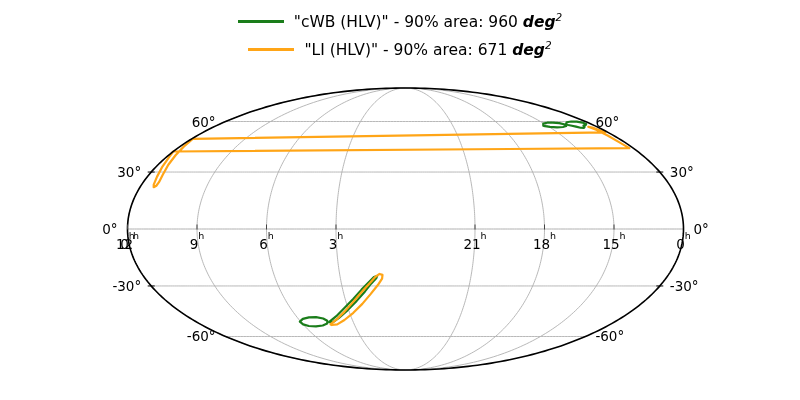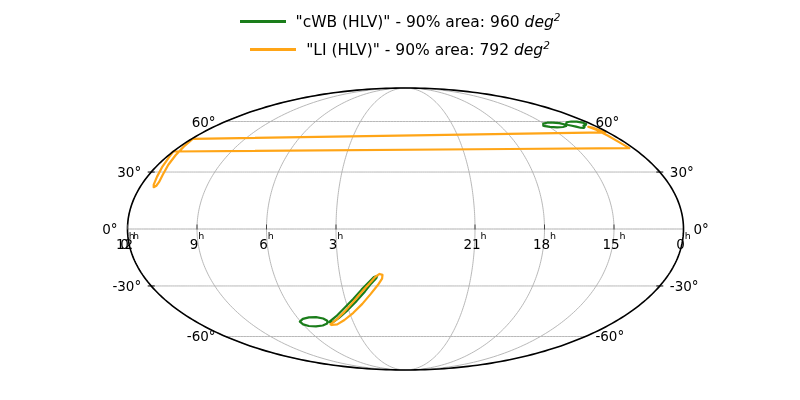--- a/index.html
+++ b/index.html
@@ -4,42 +4,42 @@
 <style>
   html,body{margin:0;padding:0;background:#ffffff;}
   body{width:800px;height:400px;overflow:hidden;
        font-family:"DejaVu Sans","Liberation Sans",sans-serif;}
   #figure{position:relative;width:800px;height:400px;background:#fff;}
   #legend{position:absolute;left:0;top:8px;width:800px;
           display:flex;flex-direction:column;align-items:center;gap:2px;}
   .legend-row{display:flex;align-items:center;gap:10px;height:26px;}
   .legend-swatch{width:46px;height:0;border-top-width:3px;border-top-style:solid;display:block;}
   .legend-text{font-size:15.5px;color:#000;white-space:nowrap;line-height:1;}
-  .legend-text .it{font-style:italic;}
+  .legend-text .it{font-style:italic;font-weight:bold;}
   .legend-text sup{font-size:10.5px;vertical-align:super;font-style:italic;}
   #sky{position:absolute;left:0;top:0;}
   .tick-label{font-size:13.5px;fill:#000;}
   .tick-label tspan.sup{font-size:9.5px;baseline-shift:super;}
 </style>
 </head>
 <body>
 
 <div id="figure">
 
   <div id="legend">
     <div class="legend-row">
       <span class="legend-swatch" style="border-top-color: rgb(26, 125, 26);"></span>
       <span class="legend-text">
         <span>"cWB (HLV)"</span><span> - </span><span>90% area:</span>&nbsp;<span>960</span>&nbsp;<span class="it">deg</span><sup>2</sup>
       </span>
     </div>
     <div class="legend-row">
       <span class="legend-swatch" style="border-top-color: rgb(255, 165, 23);"></span>
       <span class="legend-text">
-        <span>"LI (HLV)"</span><span> - </span><span>90% area:</span>&nbsp;<span>792</span>&nbsp;<span class="it">deg</span><sup>2</sup>
+        <span>"LI (HLV)"</span><span> - </span><span>90% area:</span>&nbsp;<span>671</span>&nbsp;<span class="it">deg</span><sup>2</sup>
       </span>
     </div>
   </div>
 
   <svg id="sky" width="800" height="400" viewBox="0 0 800 400">
     <g id="graticule-group">
         <path d="M225.60,121.50 L227.10,121.50 L228.60,121.50 L230.10,121.50 L231.60,121.50 L233.10,121.50 L234.59,121.50 L236.09,121.50 L237.59,121.50 L239.09,121.50 L240.59,121.50 L242.09,121.50 L243.59,121.50 L245.09,121.50 L246.59,121.50 L248.09,121.50 L249.59,121.50 L251.09,121.50 L252.58,121.50 L254.08,121.50 L255.58,121.50 L257.08,121.50 L258.58,121.50 L260.08,121.50 L261.58,121.50 L263.08,121.50 L264.58,121.50 L266.08,121.50 L267.58,121.50 L269.08,121.50 L270.57,121.50 L272.07,121.50 L273.57,121.50 L275.07,121.50 L276.57,121.50 L278.07,121.50 L279.57,121.50 L281.07,121.50 L282.57,121.50 L284.07,121.50 L285.57,121.50 L287.07,121.50 L288.56,121.50 L290.06,121.50 L291.56,121.50 L293.06,121.50 L294.56,121.50 L296.06,121.50 L297.56,121.50 L299.06,121.50 L300.56,121.50 L302.06,121.50 L303.56,121.50 L305.06,121.50 L306.55,121.50 L308.05,121.50 L309.55,121.50 L311.05,121.50 L312.55,121.50 L314.05,121.50 L315.55,121.50 L317.05,121.50 L318.55,121.50 L320.05,121.50 L321.55,121.50 L323.05,121.50 L324.54,121.50 L326.04,121.50 L327.54,121.50 L329.04,121.50 L330.54,121.50 L332.04,121.50 L333.54,121.50 L335.04,121.50 L336.54,121.50 L338.04,121.50 L339.54,121.50 L341.04,121.50 L342.53,121.50 L344.03,121.50 L345.53,121.50 L347.03,121.50 L348.53,121.50 L350.03,121.50 L351.53,121.50 L353.03,121.50 L354.53,121.50 L356.03,121.50 L357.53,121.50 L359.03,121.50 L360.52,121.50 L362.02,121.50 L363.52,121.50 L365.02,121.50 L366.52,121.50 L368.02,121.50 L369.52,121.50 L371.02,121.50 L372.52,121.50 L374.02,121.50 L375.52,121.50 L377.02,121.50 L378.51,121.50 L380.01,121.50 L381.51,121.50 L383.01,121.50 L384.51,121.50 L386.01,121.50 L387.51,121.50 L389.01,121.50 L390.51,121.50 L392.01,121.50 L393.51,121.50 L395.01,121.50 L396.50,121.50 L398.00,121.50 L399.50,121.50 L401.00,121.50 L402.50,121.50 L404.00,121.50 L405.50,121.50 L407.00,121.50 L408.50,121.50 L410.00,121.50 L411.50,121.50 L413.00,121.50 L414.50,121.50 L415.99,121.50 L417.49,121.50 L418.99,121.50 L420.49,121.50 L421.99,121.50 L423.49,121.50 L424.99,121.50 L426.49,121.50 L427.99,121.50 L429.49,121.50 L430.99,121.50 L432.49,121.50 L433.98,121.50 L435.48,121.50 L436.98,121.50 L438.48,121.50 L439.98,121.50 L441.48,121.50 L442.98,121.50 L444.48,121.50 L445.98,121.50 L447.48,121.50 L448.98,121.50 L450.48,121.50 L451.97,121.50 L453.47,121.50 L454.97,121.50 L456.47,121.50 L457.97,121.50 L459.47,121.50 L460.97,121.50 L462.47,121.50 L463.97,121.50 L465.47,121.50 L466.97,121.50 L468.47,121.50 L469.96,121.50 L471.46,121.50 L472.96,121.50 L474.46,121.50 L475.96,121.50 L477.46,121.50 L478.96,121.50 L480.46,121.50 L481.96,121.50 L483.46,121.50 L484.96,121.50 L486.46,121.50 L487.95,121.50 L489.45,121.50 L490.95,121.50 L492.45,121.50 L493.95,121.50 L495.45,121.50 L496.95,121.50 L498.45,121.50 L499.95,121.50 L501.45,121.50 L502.95,121.50 L504.45,121.50 L505.94,121.50 L507.44,121.50 L508.94,121.50 L510.44,121.50 L511.94,121.50 L513.44,121.50 L514.94,121.50 L516.44,121.50 L517.94,121.50 L519.44,121.50 L520.94,121.50 L522.44,121.50 L523.93,121.50 L525.43,121.50 L526.93,121.50 L528.43,121.50 L529.93,121.50 L531.43,121.50 L532.93,121.50 L534.43,121.50 L535.93,121.50 L537.43,121.50 L538.93,121.50 L540.43,121.50 L541.92,121.50 L543.42,121.50 L544.92,121.50 L546.42,121.50 L547.92,121.50 L549.42,121.50 L550.92,121.50 L552.42,121.50 L553.92,121.50 L555.42,121.50 L556.92,121.50 L558.42,121.50 L559.91,121.50 L561.41,121.50 L562.91,121.50 L564.41,121.50 L565.91,121.50 L567.41,121.50 L568.91,121.50 L570.41,121.50 L571.91,121.50 L573.41,121.50 L574.91,121.50 L576.41,121.50 L577.90,121.50 L579.40,121.50 L580.90,121.50 L582.40,121.50 L583.90,121.50 L585.40,121.50" fill="none" stroke="#b0b0b0" stroke-width="0.9"></path>
         <path d="M151.19,172.04 L153.31,172.04 L155.43,172.04 L157.55,172.04 L159.67,172.04 L161.79,172.04 L163.91,172.04 L166.03,172.04 L168.15,172.04 L170.27,172.04 L172.39,172.04 L174.51,172.04 L176.62,172.04 L178.74,172.04 L180.86,172.04 L182.98,172.04 L185.10,172.04 L187.22,172.04 L189.34,172.04 L191.46,172.04 L193.58,172.04 L195.70,172.04 L197.82,172.04 L199.94,172.04 L202.05,172.04 L204.17,172.04 L206.29,172.04 L208.41,172.04 L210.53,172.04 L212.65,172.04 L214.77,172.04 L216.89,172.04 L219.01,172.04 L221.13,172.04 L223.25,172.04 L225.37,172.04 L227.49,172.04 L229.60,172.04 L231.72,172.04 L233.84,172.04 L235.96,172.04 L238.08,172.04 L240.20,172.04 L242.32,172.04 L244.44,172.04 L246.56,172.04 L248.68,172.04 L250.80,172.04 L252.92,172.04 L255.04,172.04 L257.15,172.04 L259.27,172.04 L261.39,172.04 L263.51,172.04 L265.63,172.04 L267.75,172.04 L269.87,172.04 L271.99,172.04 L274.11,172.04 L276.23,172.04 L278.35,172.04 L280.47,172.04 L282.59,172.04 L284.70,172.04 L286.82,172.04 L288.94,172.04 L291.06,172.04 L293.18,172.04 L295.30,172.04 L297.42,172.04 L299.54,172.04 L301.66,172.04 L303.78,172.04 L305.90,172.04 L308.02,172.04 L310.14,172.04 L312.25,172.04 L314.37,172.04 L316.49,172.04 L318.61,172.04 L320.73,172.04 L322.85,172.04 L324.97,172.04 L327.09,172.04 L329.21,172.04 L331.33,172.04 L333.45,172.04 L335.57,172.04 L337.68,172.04 L339.80,172.04 L341.92,172.04 L344.04,172.04 L346.16,172.04 L348.28,172.04 L350.40,172.04 L352.52,172.04 L354.64,172.04 L356.76,172.04 L358.88,172.04 L361.00,172.04 L363.12,172.04 L365.23,172.04 L367.35,172.04 L369.47,172.04 L371.59,172.04 L373.71,172.04 L375.83,172.04 L377.95,172.04 L380.07,172.04 L382.19,172.04 L384.31,172.04 L386.43,172.04 L388.55,172.04 L390.67,172.04 L392.78,172.04 L394.90,172.04 L397.02,172.04 L399.14,172.04 L401.26,172.04 L403.38,172.04 L405.50,172.04 L407.62,172.04 L409.74,172.04 L411.86,172.04 L413.98,172.04 L416.10,172.04 L418.22,172.04 L420.33,172.04 L422.45,172.04 L424.57,172.04 L426.69,172.04 L428.81,172.04 L430.93,172.04 L433.05,172.04 L435.17,172.04 L437.29,172.04 L439.41,172.04 L441.53,172.04 L443.65,172.04 L445.77,172.04 L447.88,172.04 L450.00,172.04 L452.12,172.04 L454.24,172.04 L456.36,172.04 L458.48,172.04 L460.60,172.04 L462.72,172.04 L464.84,172.04 L466.96,172.04 L469.08,172.04 L471.20,172.04 L473.32,172.04 L475.43,172.04 L477.55,172.04 L479.67,172.04 L481.79,172.04 L483.91,172.04 L486.03,172.04 L488.15,172.04 L490.27,172.04 L492.39,172.04 L494.51,172.04 L496.63,172.04 L498.75,172.04 L500.86,172.04 L502.98,172.04 L505.10,172.04 L507.22,172.04 L509.34,172.04 L511.46,172.04 L513.58,172.04 L515.70,172.04 L517.82,172.04 L519.94,172.04 L522.06,172.04 L524.18,172.04 L526.30,172.04 L528.41,172.04 L530.53,172.04 L532.65,172.04 L534.77,172.04 L536.89,172.04 L539.01,172.04 L541.13,172.04 L543.25,172.04 L545.37,172.04 L547.49,172.04 L549.61,172.04 L551.73,172.04 L553.85,172.04 L555.96,172.04 L558.08,172.04 L560.20,172.04 L562.32,172.04 L564.44,172.04 L566.56,172.04 L568.68,172.04 L570.80,172.04 L572.92,172.04 L575.04,172.04 L577.16,172.04 L579.28,172.04 L581.40,172.04 L583.51,172.04 L585.63,172.04 L587.75,172.04 L589.87,172.04 L591.99,172.04 L594.11,172.04 L596.23,172.04 L598.35,172.04 L600.47,172.04 L602.59,172.04 L604.71,172.04 L606.83,172.04 L608.95,172.04 L611.06,172.04 L613.18,172.04 L615.30,172.04 L617.42,172.04 L619.54,172.04 L621.66,172.04 L623.78,172.04 L625.90,172.04 L628.02,172.04 L630.14,172.04 L632.26,172.04 L634.38,172.04 L636.49,172.04 L638.61,172.04 L640.73,172.04 L642.85,172.04 L644.97,172.04 L647.09,172.04 L649.21,172.04 L651.33,172.04 L653.45,172.04 L655.57,172.04 L657.69,172.04 L659.81,172.04" fill="none" stroke="#b0b0b0" stroke-width="0.9"></path>
         <path d="M127.50,229.00 L129.82,229.00 L132.13,229.00 L134.45,229.00 L136.77,229.00 L139.08,229.00 L141.40,229.00 L143.72,229.00 L146.03,229.00 L148.35,229.00 L150.67,229.00 L152.98,229.00 L155.30,229.00 L157.62,229.00 L159.93,229.00 L162.25,229.00 L164.57,229.00 L166.88,229.00 L169.20,229.00 L171.52,229.00 L173.83,229.00 L176.15,229.00 L178.47,229.00 L180.78,229.00 L183.10,229.00 L185.42,229.00 L187.73,229.00 L190.05,229.00 L192.37,229.00 L194.68,229.00 L197.00,229.00 L199.32,229.00 L201.63,229.00 L203.95,229.00 L206.27,229.00 L208.58,229.00 L210.90,229.00 L213.22,229.00 L215.53,229.00 L217.85,229.00 L220.17,229.00 L222.48,229.00 L224.80,229.00 L227.12,229.00 L229.43,229.00 L231.75,229.00 L234.07,229.00 L236.38,229.00 L238.70,229.00 L241.02,229.00 L243.33,229.00 L245.65,229.00 L247.97,229.00 L250.28,229.00 L252.60,229.00 L254.92,229.00 L257.23,229.00 L259.55,229.00 L261.87,229.00 L264.18,229.00 L266.50,229.00 L268.82,229.00 L271.13,229.00 L273.45,229.00 L275.77,229.00 L278.08,229.00 L280.40,229.00 L282.72,229.00 L285.03,229.00 L287.35,229.00 L289.67,229.00 L291.98,229.00 L294.30,229.00 L296.62,229.00 L298.93,229.00 L301.25,229.00 L303.57,229.00 L305.88,229.00 L308.20,229.00 L310.52,229.00 L312.83,229.00 L315.15,229.00 L317.47,229.00 L319.78,229.00 L322.10,229.00 L324.42,229.00 L326.73,229.00 L329.05,229.00 L331.37,229.00 L333.68,229.00 L336.00,229.00 L338.32,229.00 L340.63,229.00 L342.95,229.00 L345.27,229.00 L347.58,229.00 L349.90,229.00 L352.22,229.00 L354.53,229.00 L356.85,229.00 L359.17,229.00 L361.48,229.00 L363.80,229.00 L366.12,229.00 L368.43,229.00 L370.75,229.00 L373.07,229.00 L375.38,229.00 L377.70,229.00 L380.02,229.00 L382.33,229.00 L384.65,229.00 L386.97,229.00 L389.28,229.00 L391.60,229.00 L393.92,229.00 L396.23,229.00 L398.55,229.00 L400.87,229.00 L403.18,229.00 L405.50,229.00 L407.82,229.00 L410.13,229.00 L412.45,229.00 L414.77,229.00 L417.08,229.00 L419.40,229.00 L421.72,229.00 L424.03,229.00 L426.35,229.00 L428.67,229.00 L430.98,229.00 L433.30,229.00 L435.62,229.00 L437.93,229.00 L440.25,229.00 L442.57,229.00 L444.88,229.00 L447.20,229.00 L449.52,229.00 L451.83,229.00 L454.15,229.00 L456.47,229.00 L458.78,229.00 L461.10,229.00 L463.42,229.00 L465.73,229.00 L468.05,229.00 L470.37,229.00 L472.68,229.00 L475.00,229.00 L477.32,229.00 L479.63,229.00 L481.95,229.00 L484.27,229.00 L486.58,229.00 L488.90,229.00 L491.22,229.00 L493.53,229.00 L495.85,229.00 L498.17,229.00 L500.48,229.00 L502.80,229.00 L505.12,229.00 L507.43,229.00 L509.75,229.00 L512.07,229.00 L514.38,229.00 L516.70,229.00 L519.02,229.00 L521.33,229.00 L523.65,229.00 L525.97,229.00 L528.28,229.00 L530.60,229.00 L532.92,229.00 L535.23,229.00 L537.55,229.00 L539.87,229.00 L542.18,229.00 L544.50,229.00 L546.82,229.00 L549.13,229.00 L551.45,229.00 L553.77,229.00 L556.08,229.00 L558.40,229.00 L560.72,229.00 L563.03,229.00 L565.35,229.00 L567.67,229.00 L569.98,229.00 L572.30,229.00 L574.62,229.00 L576.93,229.00 L579.25,229.00 L581.57,229.00 L583.88,229.00 L586.20,229.00 L588.52,229.00 L590.83,229.00 L593.15,229.00 L595.47,229.00 L597.78,229.00 L600.10,229.00 L602.42,229.00 L604.73,229.00 L607.05,229.00 L609.37,229.00 L611.68,229.00 L614.00,229.00 L616.32,229.00 L618.63,229.00 L620.95,229.00 L623.27,229.00 L625.58,229.00 L627.90,229.00 L630.22,229.00 L632.53,229.00 L634.85,229.00 L637.17,229.00 L639.48,229.00 L641.80,229.00 L644.12,229.00 L646.43,229.00 L648.75,229.00 L651.07,229.00 L653.38,229.00 L655.70,229.00 L658.02,229.00 L660.33,229.00 L662.65,229.00 L664.97,229.00 L667.28,229.00 L669.60,229.00 L671.92,229.00 L674.23,229.00 L676.55,229.00 L678.87,229.00 L681.18,229.00 L683.50,229.00" fill="none" stroke="#b0b0b0" stroke-width="1"></path>
         <path d="M151.19,285.96 L153.31,285.96 L155.43,285.96 L157.55,285.96 L159.67,285.96 L161.79,285.96 L163.91,285.96 L166.03,285.96 L168.15,285.96 L170.27,285.96 L172.39,285.96 L174.51,285.96 L176.62,285.96 L178.74,285.96 L180.86,285.96 L182.98,285.96 L185.10,285.96 L187.22,285.96 L189.34,285.96 L191.46,285.96 L193.58,285.96 L195.70,285.96 L197.82,285.96 L199.94,285.96 L202.05,285.96 L204.17,285.96 L206.29,285.96 L208.41,285.96 L210.53,285.96 L212.65,285.96 L214.77,285.96 L216.89,285.96 L219.01,285.96 L221.13,285.96 L223.25,285.96 L225.37,285.96 L227.49,285.96 L229.60,285.96 L231.72,285.96 L233.84,285.96 L235.96,285.96 L238.08,285.96 L240.20,285.96 L242.32,285.96 L244.44,285.96 L246.56,285.96 L248.68,285.96 L250.80,285.96 L252.92,285.96 L255.04,285.96 L257.15,285.96 L259.27,285.96 L261.39,285.96 L263.51,285.96 L265.63,285.96 L267.75,285.96 L269.87,285.96 L271.99,285.96 L274.11,285.96 L276.23,285.96 L278.35,285.96 L280.47,285.96 L282.59,285.96 L284.70,285.96 L286.82,285.96 L288.94,285.96 L291.06,285.96 L293.18,285.96 L295.30,285.96 L297.42,285.96 L299.54,285.96 L301.66,285.96 L303.78,285.96 L305.90,285.96 L308.02,285.96 L310.14,285.96 L312.25,285.96 L314.37,285.96 L316.49,285.96 L318.61,285.96 L320.73,285.96 L322.85,285.96 L324.97,285.96 L327.09,285.96 L329.21,285.96 L331.33,285.96 L333.45,285.96 L335.57,285.96 L337.68,285.96 L339.80,285.96 L341.92,285.96 L344.04,285.96 L346.16,285.96 L348.28,285.96 L350.40,285.96 L352.52,285.96 L354.64,285.96 L356.76,285.96 L358.88,285.96 L361.00,285.96 L363.12,285.96 L365.23,285.96 L367.35,285.96 L369.47,285.96 L371.59,285.96 L373.71,285.96 L375.83,285.96 L377.95,285.96 L380.07,285.96 L382.19,285.96 L384.31,285.96 L386.43,285.96 L388.55,285.96 L390.67,285.96 L392.78,285.96 L394.90,285.96 L397.02,285.96 L399.14,285.96 L401.26,285.96 L403.38,285.96 L405.50,285.96 L407.62,285.96 L409.74,285.96 L411.86,285.96 L413.98,285.96 L416.10,285.96 L418.22,285.96 L420.33,285.96 L422.45,285.96 L424.57,285.96 L426.69,285.96 L428.81,285.96 L430.93,285.96 L433.05,285.96 L435.17,285.96 L437.29,285.96 L439.41,285.96 L441.53,285.96 L443.65,285.96 L445.77,285.96 L447.88,285.96 L450.00,285.96 L452.12,285.96 L454.24,285.96 L456.36,285.96 L458.48,285.96 L460.60,285.96 L462.72,285.96 L464.84,285.96 L466.96,285.96 L469.08,285.96 L471.20,285.96 L473.32,285.96 L475.43,285.96 L477.55,285.96 L479.67,285.96 L481.79,285.96 L483.91,285.96 L486.03,285.96 L488.15,285.96 L490.27,285.96 L492.39,285.96 L494.51,285.96 L496.63,285.96 L498.75,285.96 L500.86,285.96 L502.98,285.96 L505.10,285.96 L507.22,285.96 L509.34,285.96 L511.46,285.96 L513.58,285.96 L515.70,285.96 L517.82,285.96 L519.94,285.96 L522.06,285.96 L524.18,285.96 L526.30,285.96 L528.41,285.96 L530.53,285.96 L532.65,285.96 L534.77,285.96 L536.89,285.96 L539.01,285.96 L541.13,285.96 L543.25,285.96 L545.37,285.96 L547.49,285.96 L549.61,285.96 L551.73,285.96 L553.85,285.96 L555.96,285.96 L558.08,285.96 L560.20,285.96 L562.32,285.96 L564.44,285.96 L566.56,285.96 L568.68,285.96 L570.80,285.96 L572.92,285.96 L575.04,285.96 L577.16,285.96 L579.28,285.96 L581.40,285.96 L583.51,285.96 L585.63,285.96 L587.75,285.96 L589.87,285.96 L591.99,285.96 L594.11,285.96 L596.23,285.96 L598.35,285.96 L600.47,285.96 L602.59,285.96 L604.71,285.96 L606.83,285.96 L608.95,285.96 L611.06,285.96 L613.18,285.96 L615.30,285.96 L617.42,285.96 L619.54,285.96 L621.66,285.96 L623.78,285.96 L625.90,285.96 L628.02,285.96 L630.14,285.96 L632.26,285.96 L634.38,285.96 L636.49,285.96 L638.61,285.96 L640.73,285.96 L642.85,285.96 L644.97,285.96 L647.09,285.96 L649.21,285.96 L651.33,285.96 L653.45,285.96 L655.57,285.96 L657.69,285.96 L659.81,285.96" fill="none" stroke="#b0b0b0" stroke-width="0.9"></path>

